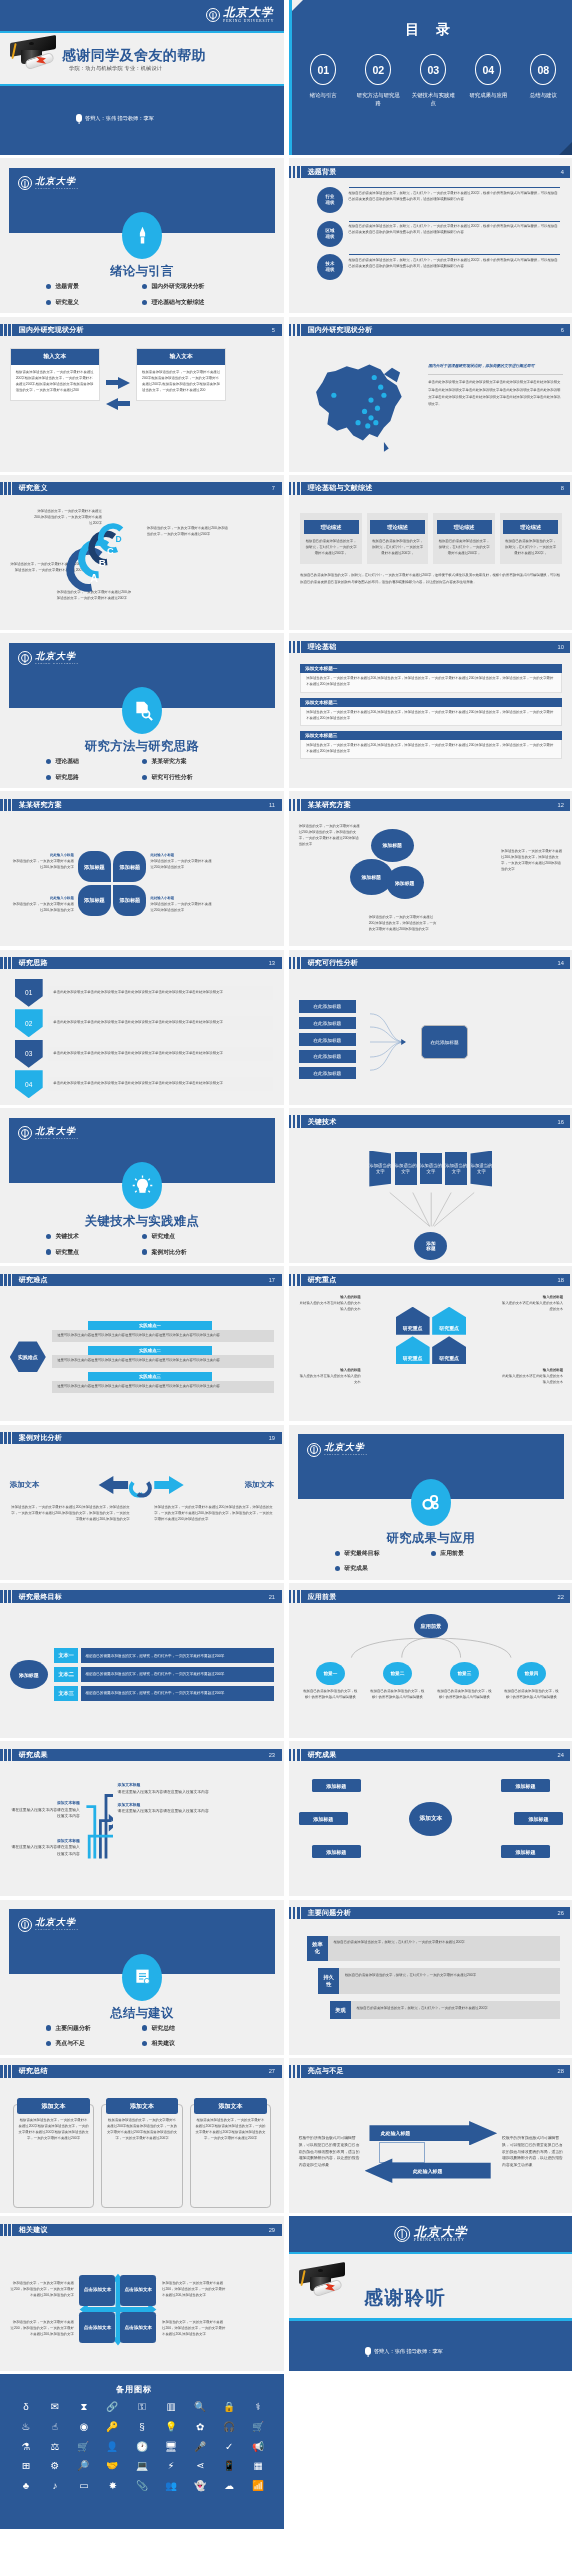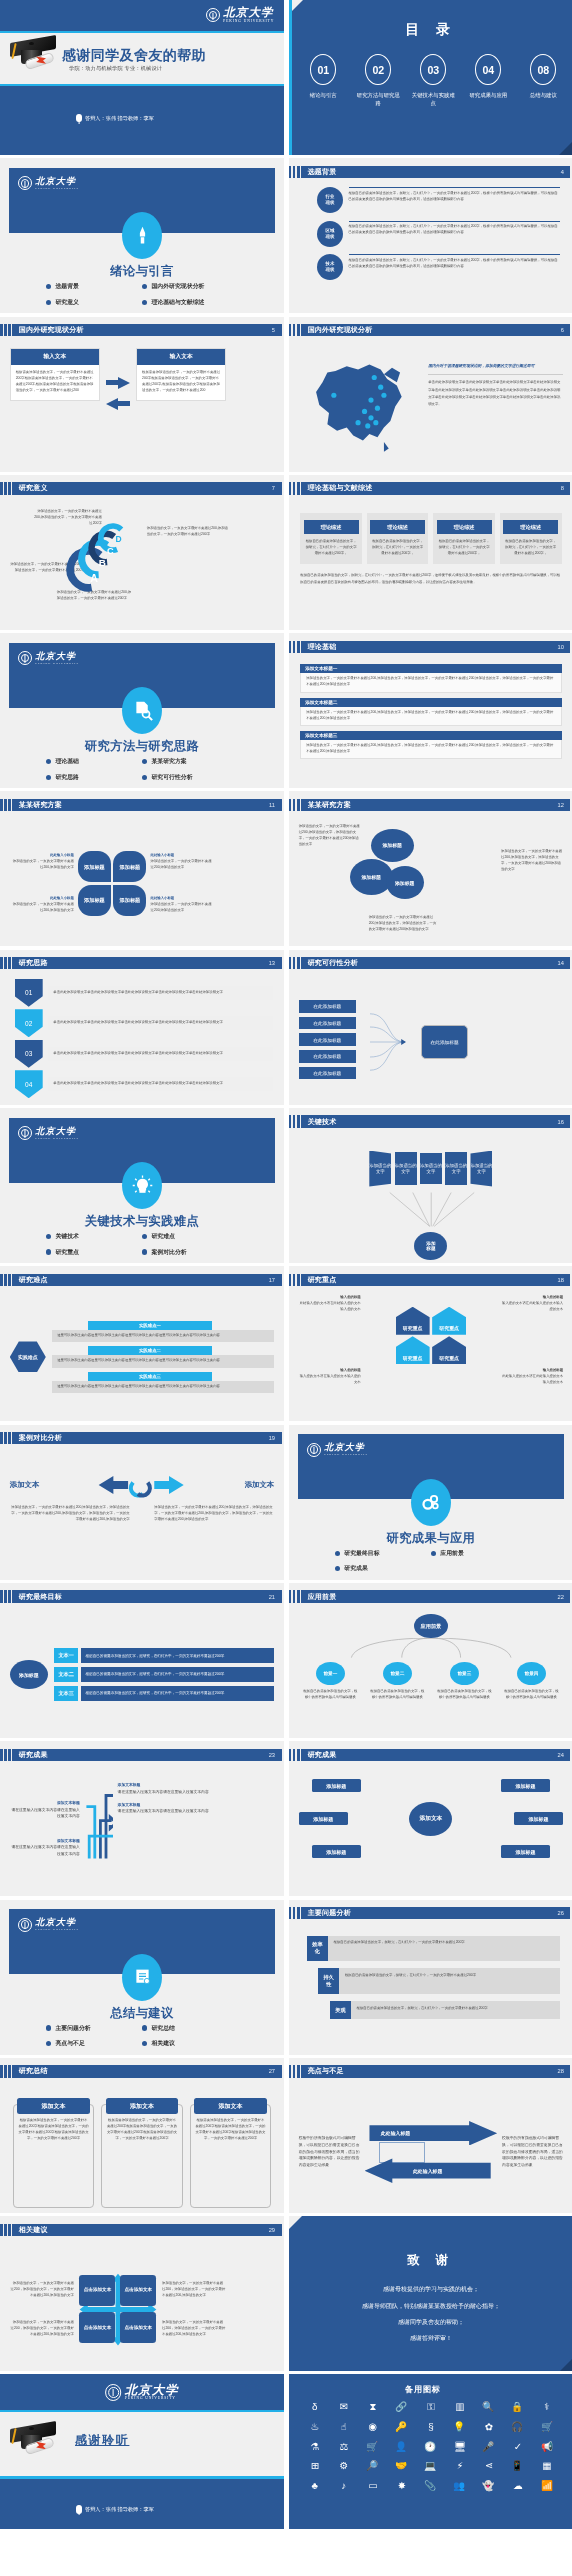--- a/index.html
+++ b/index.html
@@ -191,21 +191,21 @@
   .icongrid { position:absolute; top:28px; left:11.4px; right:11.4px; display:grid;
       grid-template-columns:repeat(9,1fr); row-gap:9.8px; justify-items:center; }
   .icongrid span { color:#fff; font-size:9.8px; line-height:1; }
 
   
   .fin-top { position:absolute; top:0; left:0; right:0; height:36px; background:#2b5896; }
   .fin-cyan { position:absolute; top:36px; left:0; right:0; height:2.5px; background:#23b0e8; }
   .fin-white { position:absolute; top:38px; left:0; right:0; height:64px; background:#f0f0f0; }
   .fin-cyan2 { position:absolute; top:102px; left:0; right:0; height:2.5px; background:#23b0e8; }
   .fin-bot { position:absolute; top:105px; left:0; right:0; bottom:0; background:#2b5896; }
-  .fin-title { position:absolute; top:58px; left:75px; color:#2b5896; font-size:12px; font-weight:bold; letter-spacing:1.6px;text-decoration:underline; }
+  .fin-title { position:absolute; top:69px; left:75px; color:#2b5896; font-size:19px; font-weight:bold; letter-spacing:1.6px; }
 </style>
 </head>
 <body>
 
 <div class="deck">
 
   <div class="slide">
     <div class="ts-top"></div>
     <div class="ts-cyan"></div>
     <div class="ts-white"></div>
@@ -1119,29 +1119,20 @@
         <div style="position:absolute; right:1.6px; bottom:3.3px;" class="s29b">点击添加文本</div>
       </div>
       <div style="width:64px;">
         <div class="tiny">添加适当的文字，一页的文字最好不要超过200，添加适当的文字，一页的文字最好不要超过200,添加适当的文字</div>
         <div style="height:21px"></div>
         <div class="tiny">添加适当的文字，一页的文字最好不要超过200，添加适当的文字，一页的文字最好不要超过200,添加适当的文字</div>
       </div>
     </div>
   </div>
 
-  <div class="slide thx">
-    <div class="corner-tl"></div>
-    <div class="corner-br"></div>
-    <h2>致 谢</h2>
-    <div class="ln" style="top:70px;">感谢母校提供的学习与实践的机会；</div>
-    <div class="ln" style="top:87px;">感谢导师团队，特别感谢某某教授给予的耐心指导；</div>
-    <div class="ln" style="top:103px;">感谢同学及舍友的帮助；</div>
-    <div class="ln" style="top:119px;">感谢答辩评审！</div>
-  </div>
 
   <div class="slide">
     <div class="fin-top"></div>
     <div class="fin-cyan"></div>
     <div class="fin-white"></div>
     <div class="fin-cyan2"></div>
     <div class="fin-bot"></div>
     <div class="pku" style="top:9.8px; left:50%; transform:translateX(-50%);">
       <div class="seal" style="width:16.4px;height:16.4px;"></div>
       <div class="nm">

